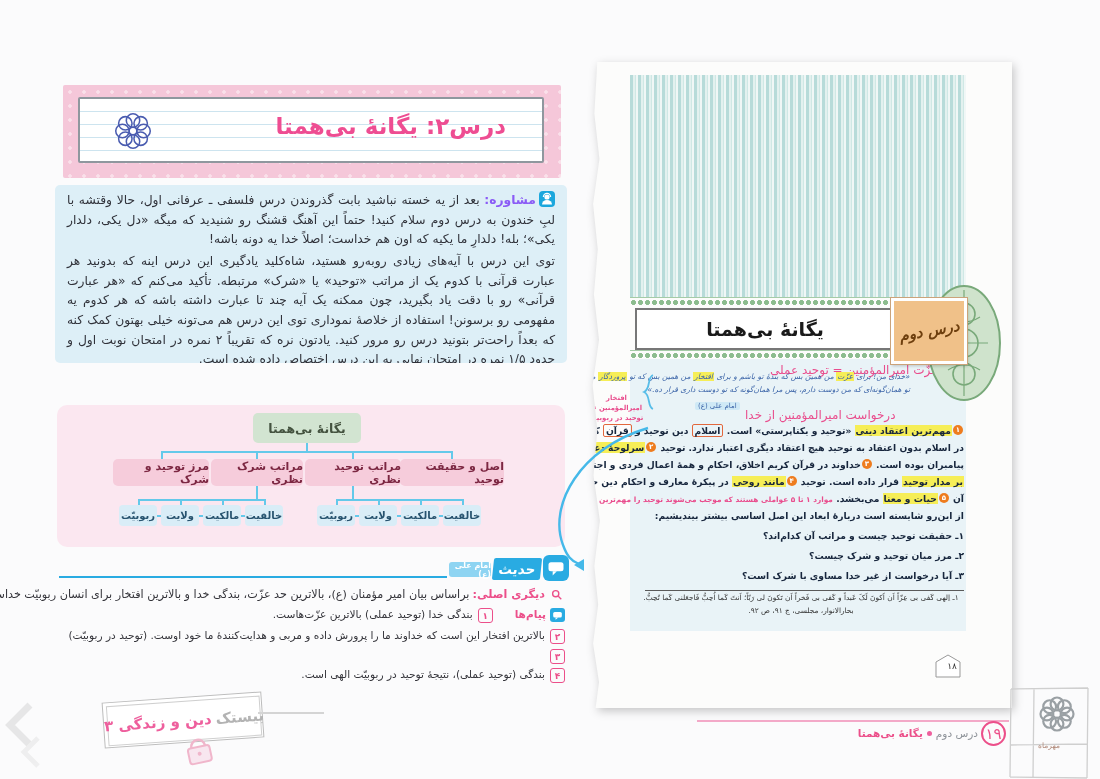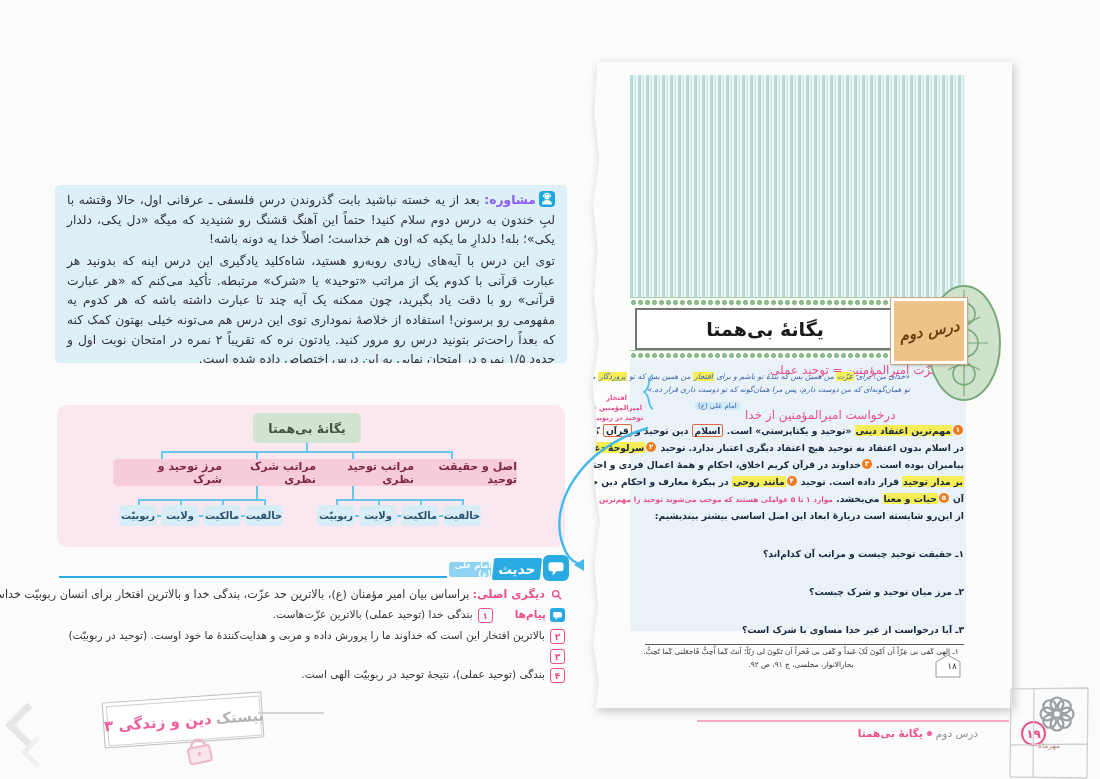--- a/index.html
+++ b/index.html
@@ -29,21 +29,21 @@
           background:#f9d3e3;display:flex;flex-direction:row-reverse;align-items:center;border-radius:2px;}
   #ov-icon{width:28px;height:28px;background:#ee5f9d;flex:none;display:flex;align-items:center;justify-content:center;}
   #ov-label{margin:0 10px 0 8px;font-size:14px;font-weight:bold;color:#5c2340;direction:rtl;}
   #ov-strip{position:absolute;left:8px;top:5px;width:320px;height:16px;background:#fdf0f6;border-radius:8px;}
 
   #diagram{position:absolute;left:2px;top:320px;width:508px;height:142px;background:#fbe7f0;border-radius:10px;}
   #root-box{position:absolute;left:196px;top:8px;width:108px;height:30px;background:#d2e4d1;border-radius:5px;
             display:flex;align-items:center;justify-content:center;font-size:12.5px;font-weight:bold;color:#44523f;direction:rtl;}
   .cline{position:absolute;background:#64c9ea;}
   .l2box{position:absolute;top:54px;height:27px;background:#f6ccdb;border-radius:5px;color:#7c2742;
-         font-weight:bold;font-size:11px;display:flex;align-items:center;justify-content:center;direction:rtl;padding-left:13px;}
+         font-weight:bold;font-size:11px;display:flex;align-items:center;justify-content:center;direction:rtl;}
   .leaf{position:absolute;top:100px;width:38px;height:21px;background:#d9edf7;border-radius:4px;color:#27536f;
         font-weight:bold;font-size:10px;display:flex;align-items:center;justify-content:center;direction:rtl;}
 
   #hadith-icon{position:absolute;left:488px;top:470px;width:26px;height:26px;background:#29abe2;border-radius:6px;
                display:flex;align-items:center;justify-content:center;}
   #hadith-badge{position:absolute;left:438px;top:473px;width:48px;height:22px;background:#29abe2;color:#fff;
                 font-size:13.5px;font-weight:bold;display:flex;align-items:center;justify-content:center;
                 transform:skewX(-6deg);border-radius:2px;direction:rtl;}
   #hadith-source{position:absolute;left:394px;top:477px;width:42px;height:15px;background:#8ed4f2;color:#fff;
                  font-size:8px;font-weight:bold;display:flex;align-items:center;justify-content:center;border-radius:3px;direction:rtl;}
@@ -91,53 +91,71 @@
   #brace{position:absolute;left:54px;top:312px;}
 
   #scan-body{position:absolute;left:50px;top:360px;width:326px;direction:rtl;text-align:right;font-size:9.2px;
              font-weight:bold;line-height:1.85;color:#17263d;}
   .bline{white-space:nowrap;}
   .hl{background:#f6ee57;padding:0 1px;}
   .rbx{border:1px solid #e2673c;padding:0 2px;border-radius:2px;}
   .onum{display:inline-block;width:10px;height:10px;border-radius:50%;background:#ee7c1e;color:#fff;font-size:7px;
         line-height:10px;text-align:center;vertical-align:2px;margin:0 1px;font-weight:bold;font-style:normal;}
   .pk{color:#e94d8d;font-size:7.4px;}
-  .qline{margin-top:21px;}
+  .qline{margin-top:3px;}
   #fn-divider{margin-top:6px;border-top:1px solid #5a5a5a;width:98%;}
   .fn{font-size:7.4px;font-weight:normal;color:#333;line-height:1.8;white-space:nowrap;}
   #page18{position:absolute;left:347px;top:592px;width:26px;height:24px;}
   #page18 span{position:absolute;left:0;top:7px;width:34px;text-align:center;font-size:9px;color:#333;}
 
   
   #logo-box{position:absolute;left:103px;top:697px;width:152px;height:38px;border:1.5px solid #bcbcbc;
             transform:rotate(-4deg);padding:3px;background:#fff;}
   #logo-inner{width:100%;height:100%;border:1px solid #cfcfcf;display:flex;align-items:center;justify-content:center;
               direction:rtl;font-size:15px;font-weight:bold;white-space:nowrap;}
   #brand-grey{color:#b3b3b3;margin-left:4px;}
   #brand-pink{color:#ee5f9d;}
   #logo-line{position:absolute;left:258px;top:712px;width:66px;height:2px;background:#d4d4d4;}
   #footer-line{position:absolute;left:697px;top:720px;width:312px;height:2px;background:#f3a9c8;}
   #footer-text{position:absolute;left:856px;top:727px;width:122px;direction:rtl;display:flex;align-items:center;
                justify-content:flex-start;font-size:10.5px;white-space:nowrap;}
   #footer-lesson{color:#8d9298;}
   .dot{display:inline-block;width:5px;height:5px;border-radius:50%;background:#ee5f9d;margin:0 4px;}
   #footer-title{color:#ec4f8a;font-weight:bold;}
   #page-badge{position:absolute;left:981px;top:721px;width:21px;height:21px;border:2px solid #ec4f8a;border-radius:50%;
-              color:#ec4f8a;font-size:12px;font-weight:bold;display:flex;align-items:center;justify-content:center;margin-left:40px;}
+              color:#ec4f8a;font-size:15px;font-weight:normal;display:flex;align-items:center;justify-content:center;}
   #calendar{position:absolute;left:1008px;top:687px;width:82px;height:92px;}
   #month{position:absolute;left:1022px;top:741px;width:54px;text-align:center;font-size:7.5px;color:#b08878;direction:rtl;}
   #overlay-svg{position:absolute;left:0;top:0;width:1100px;height:779px;pointer-events:none;z-index:40;}
 </style>
 </head>
 <body>
 
 <div id="canvas">
 
   <div id="left-page">
 
+    <div id="banner">
+      <div id="banner-paper">
+        <svg id="banner-flower" width="46" height="46" viewBox="0 0 48 48">
+          <g fill="none" stroke="#4a5cb0" stroke-width="1.6">
+            <circle cx="24" cy="13" r="7"></circle>
+              <circle cx="32" cy="16" r="7"></circle>
+              <circle cx="35" cy="24" r="7"></circle>
+            <circle cx="32" cy="32" r="7"></circle>
+              <circle cx="24" cy="35" r="7"></circle>
+              <circle cx="16" cy="32" r="7"></circle>
+            <circle cx="13" cy="24" r="7"></circle>
+              <circle cx="16" cy="16" r="7"></circle>
+              <circle cx="24" cy="24" r="4"></circle>
+          </g>
+        </svg>
+        <div id="lesson-title">درس۲: یگانهٔ بی‌همتا</div>
+      </div>
+    </div>
 
     <div id="consult">
       <p>
         <span class="cicon">
           <svg width="16" height="16" viewBox="0 0 16 16">
               <circle cx="8" cy="6" r="2.6" fill="#fff"></circle>
               <path d="M3,13.5 a5,4.5 0 0 1 10,0 Z" fill="#fff"></path>
               <path d="M4.4,6 a3.6,3.6 0 0 1 7.2,0" stroke="#fff" stroke-width="1.3" fill="none"></path>
             </svg>
         </span><span id="consult-label">مشاوره:</span>

